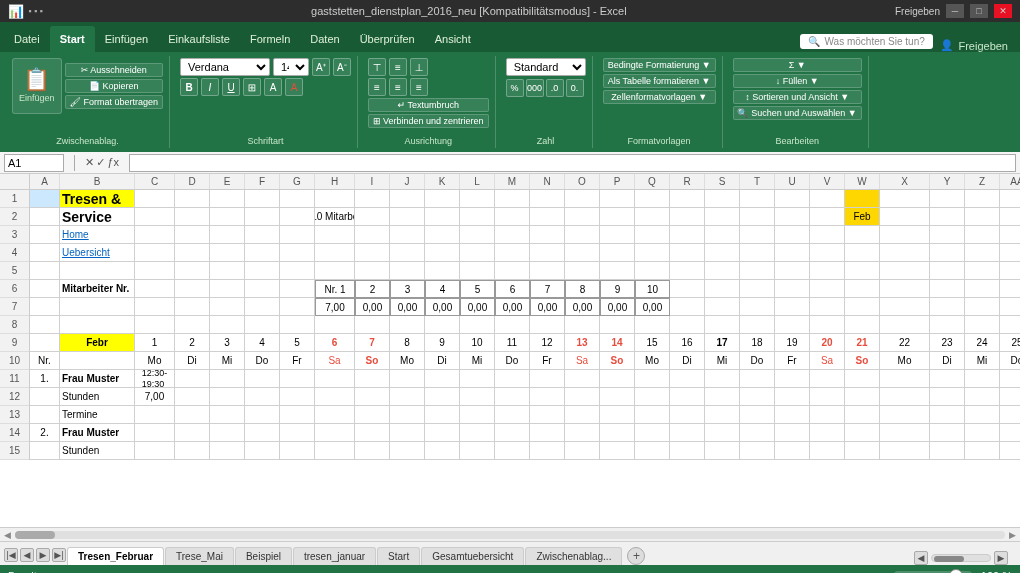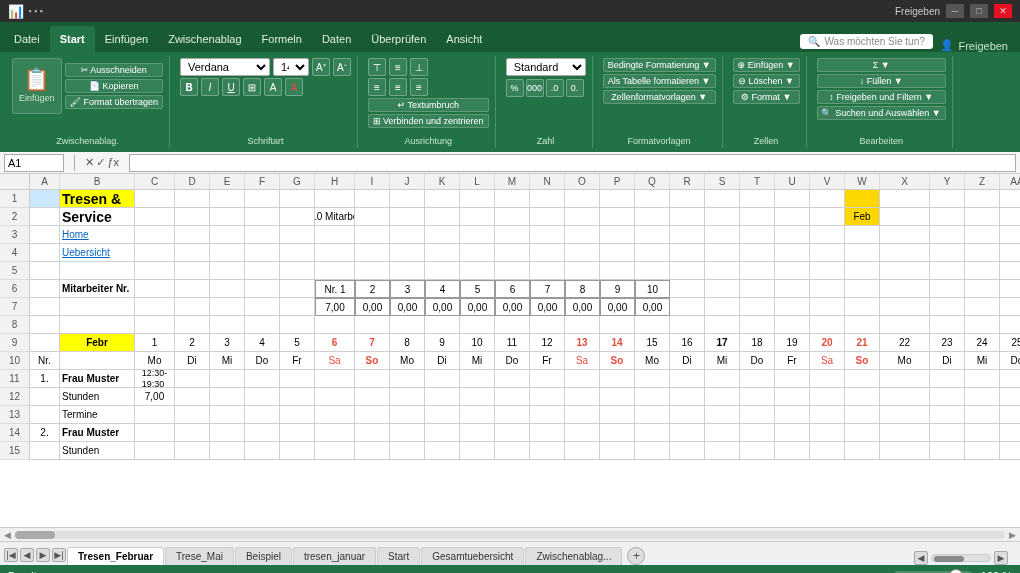--- a/index.html
+++ b/index.html
@@ -270,34 +270,35 @@
     .scroll-thumb { width: 40px; height: 8px; background: #aaa; border-radius: 4px; }
   </style>
 </head>
 <body>
 
 <div id="titlebar">
   <div style="display:flex;align-items:center;gap:4px;">
     <span style="font-size:13px;">📊</span>
     <span style="font-size:9px;color:#aaa;">▪ ▪ ▪</span>
   </div>
+  <span style="font-size:11px;color:#ccc;">gaststetten_dienstplan_2016_neu [Kompatibilitätsmodus] - Excel</span>
   <div style="display:flex;align-items:center;gap:6px;">
     <span style="font-size:10px;color:#ccc;cursor:pointer;">Freigeben</span>
     <button class="title-btn">─</button>
     <button class="title-btn maximize">□</button>
     <button class="title-btn close">✕</button>
   </div>
 </div>
 
 <div id="ribbon">
   <div id="ribbon-tabs">
     <div class="ribbon-tab">Datei</div>
     <div class="ribbon-tab active">Start</div>
     <div class="ribbon-tab">Einfügen</div>
-    <div class="ribbon-tab">Zwischenablag</div>
+    <div class="ribbon-tab">Einkaufsliste</div>
     <div class="ribbon-tab">Formeln</div>
     <div class="ribbon-tab">Daten</div>
     <div class="ribbon-tab">Überprüfen</div>
     <div class="ribbon-tab">Ansicht</div>
     <div style="flex:1;"></div>
     <div style="display:flex;align-items:center;background:#fff;border-radius:3px;padding:2px 8px;margin:3px 0;gap:4px;cursor:pointer;">
       <span style="font-size:10px;color:#888;">🔍</span>
       <span style="font-size:10px;color:#888;">Was möchten Sie tun?</span>
     </div>
     <div style="display:flex;align-items:center;gap:4px;padding:0 8px;color:#c8e6c9;font-size:11px;cursor:pointer;">
@@ -382,34 +383,26 @@
 
     <div class="ribbon-group">
       <div style="display:flex;flex-direction:column;gap:2px;">
         <button class="ribbon-small-btn">Bedingte Formatierung ▼</button>
         <button class="ribbon-small-btn">Als Tabelle formatieren ▼</button>
         <button class="ribbon-small-btn">Zellenformatvorlagen ▼</button>
       </div>
       <span class="ribbon-group-label">Formatvorlagen</span>
     </div>
 
-    <div class="ribbon-group">
-      <div style="display:flex;flex-direction:column;gap:2px;">
-        <button class="ribbon-small-btn">⊕ Einfügen ▼</button>
-        <button class="ribbon-small-btn">⊖ Löschen ▼</button>
-        <button class="ribbon-small-btn">⚙ Format ▼</button>
-      </div>
-      <span class="ribbon-group-label">Zellen</span>
-    </div>
 
     <div class="ribbon-group">
       <div style="display:flex;flex-direction:column;gap:2px;">
         <button class="ribbon-small-btn">Σ ▼</button>
         <button class="ribbon-small-btn">↓ Füllen ▼</button>
-        <button class="ribbon-small-btn">↕ Freigeben und Filtern ▼</button>
+        <button class="ribbon-small-btn">↕ Sortieren und Ansicht ▼</button>
         <button class="ribbon-small-btn">🔍 Suchen und Auswählen ▼</button>
       </div>
       <span class="ribbon-group-label">Bearbeiten</span>
     </div>
   </div>
 </div>
 
 <div id="formula-bar">
   <input id="cell-ref" value="A1" style="">
   <div id="formula-divider"></div>

